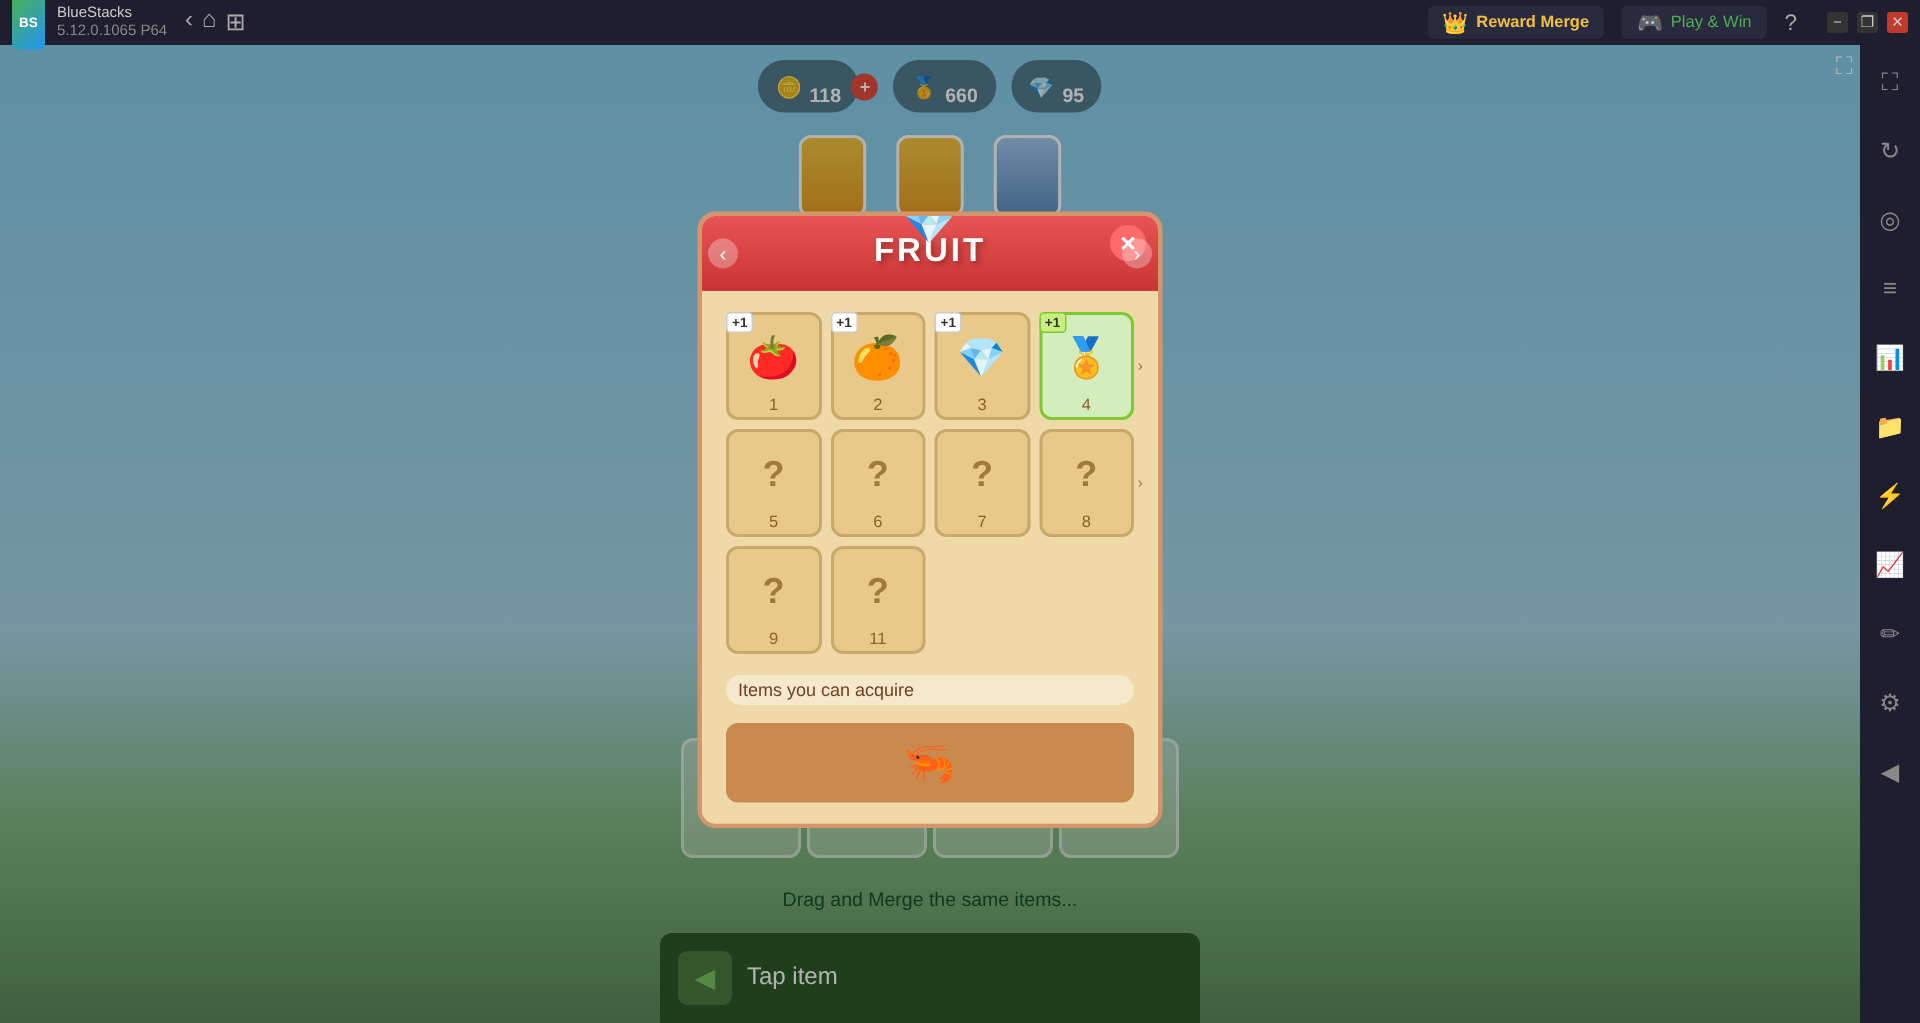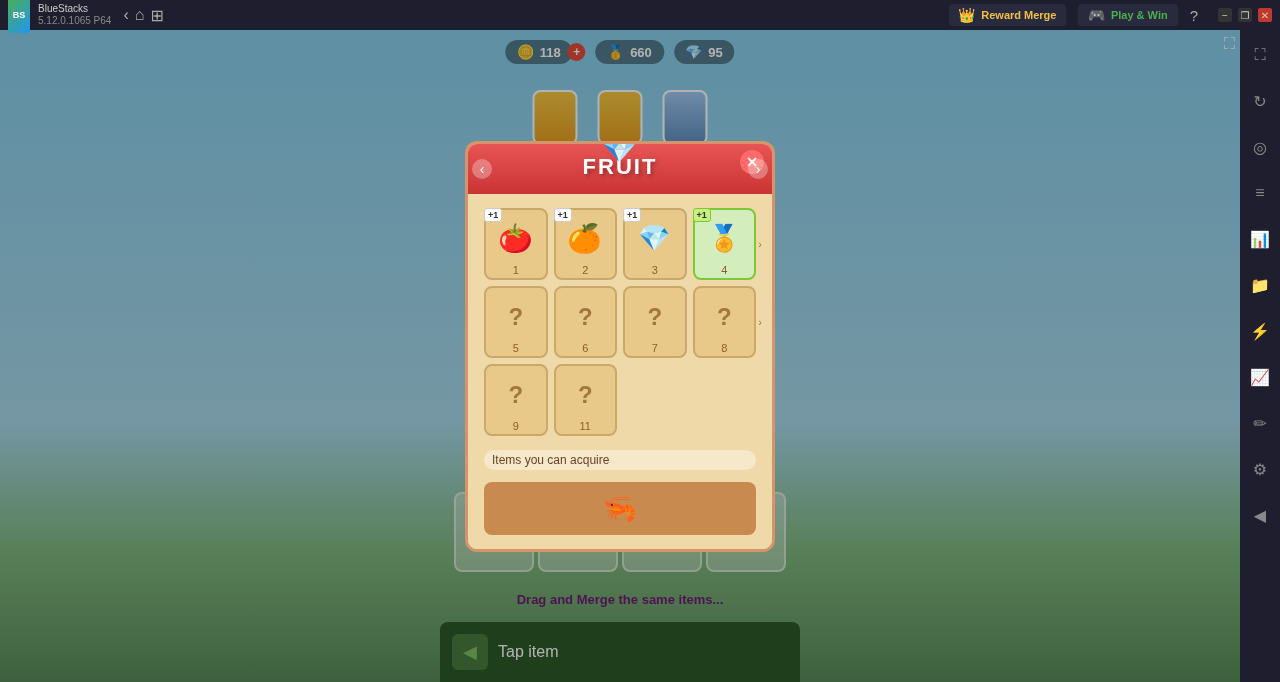--- a/index.html
+++ b/index.html
@@ -64,21 +64,21 @@
     .reward-icon { font-size: 14px; }
     .reward-text { color: #f0c040; font-size: 11px; font-weight: bold; }
     .play-win-btn {
       background: #2a2a3e;
       border: none;
       border-radius: 4px;
       padding: 3px 10px;
       display: flex; align-items: center; gap: 5px;
       cursor: pointer;
     }
-    .play-win-text { color: #4CAF50; font-size: 11px; font-weight: bold; }
+    .play-win-text { color: #4CAF50; font-size: 11px; font-weight: normal; }
     .titlebar-icons {
       display: flex; gap: 8px; align-items: center;
     }
     .titlebar-icons span {
       color: #aaa; font-size: 14px; cursor: pointer;
     }
     .window-controls {
       display: flex; gap: 6px; margin-left: 8px;
     }
     .wc-btn {
@@ -154,20 +154,21 @@
       background: rgba(0,0,0,0.4);
       border-radius: 20px;
       padding: 4px 12px;
       display: flex; align-items: center; gap: 5px;
     }
     .hud-icon { font-size: 14px; }
     .hud-value {
       color: white;
       font-size: 13px;
       font-weight: bold;
+      margin-top: 12px;
     }
     .hud-add {
       width: 18px; height: 18px;
       background: #e74c3c;
       border-radius: 50%;
       display: flex; align-items: center; justify-content: center;
       color: white; font-size: 12px; font-weight: bold;
       cursor: pointer;
       margin-left: -5px;
     }
@@ -212,25 +213,24 @@
       display: flex; align-items: center; justify-content: center;
       font-size: 28px;
     }
 
     
     .bottom-text {
       position: absolute;
       bottom: 75px;
       left: 50%;
       transform: translateX(-50%);
-      color: #701a75;
+      color: #14532d;
       font-size: 13px;
       white-space: nowrap;
       z-index: 10;
-      font-weight: bold;
     }
 
     
     .tap-item-bar {
       position: absolute;
       bottom: 0;
       left: 50%;
       transform: translateX(-50%);
       width: 360px;
       height: 60px;

